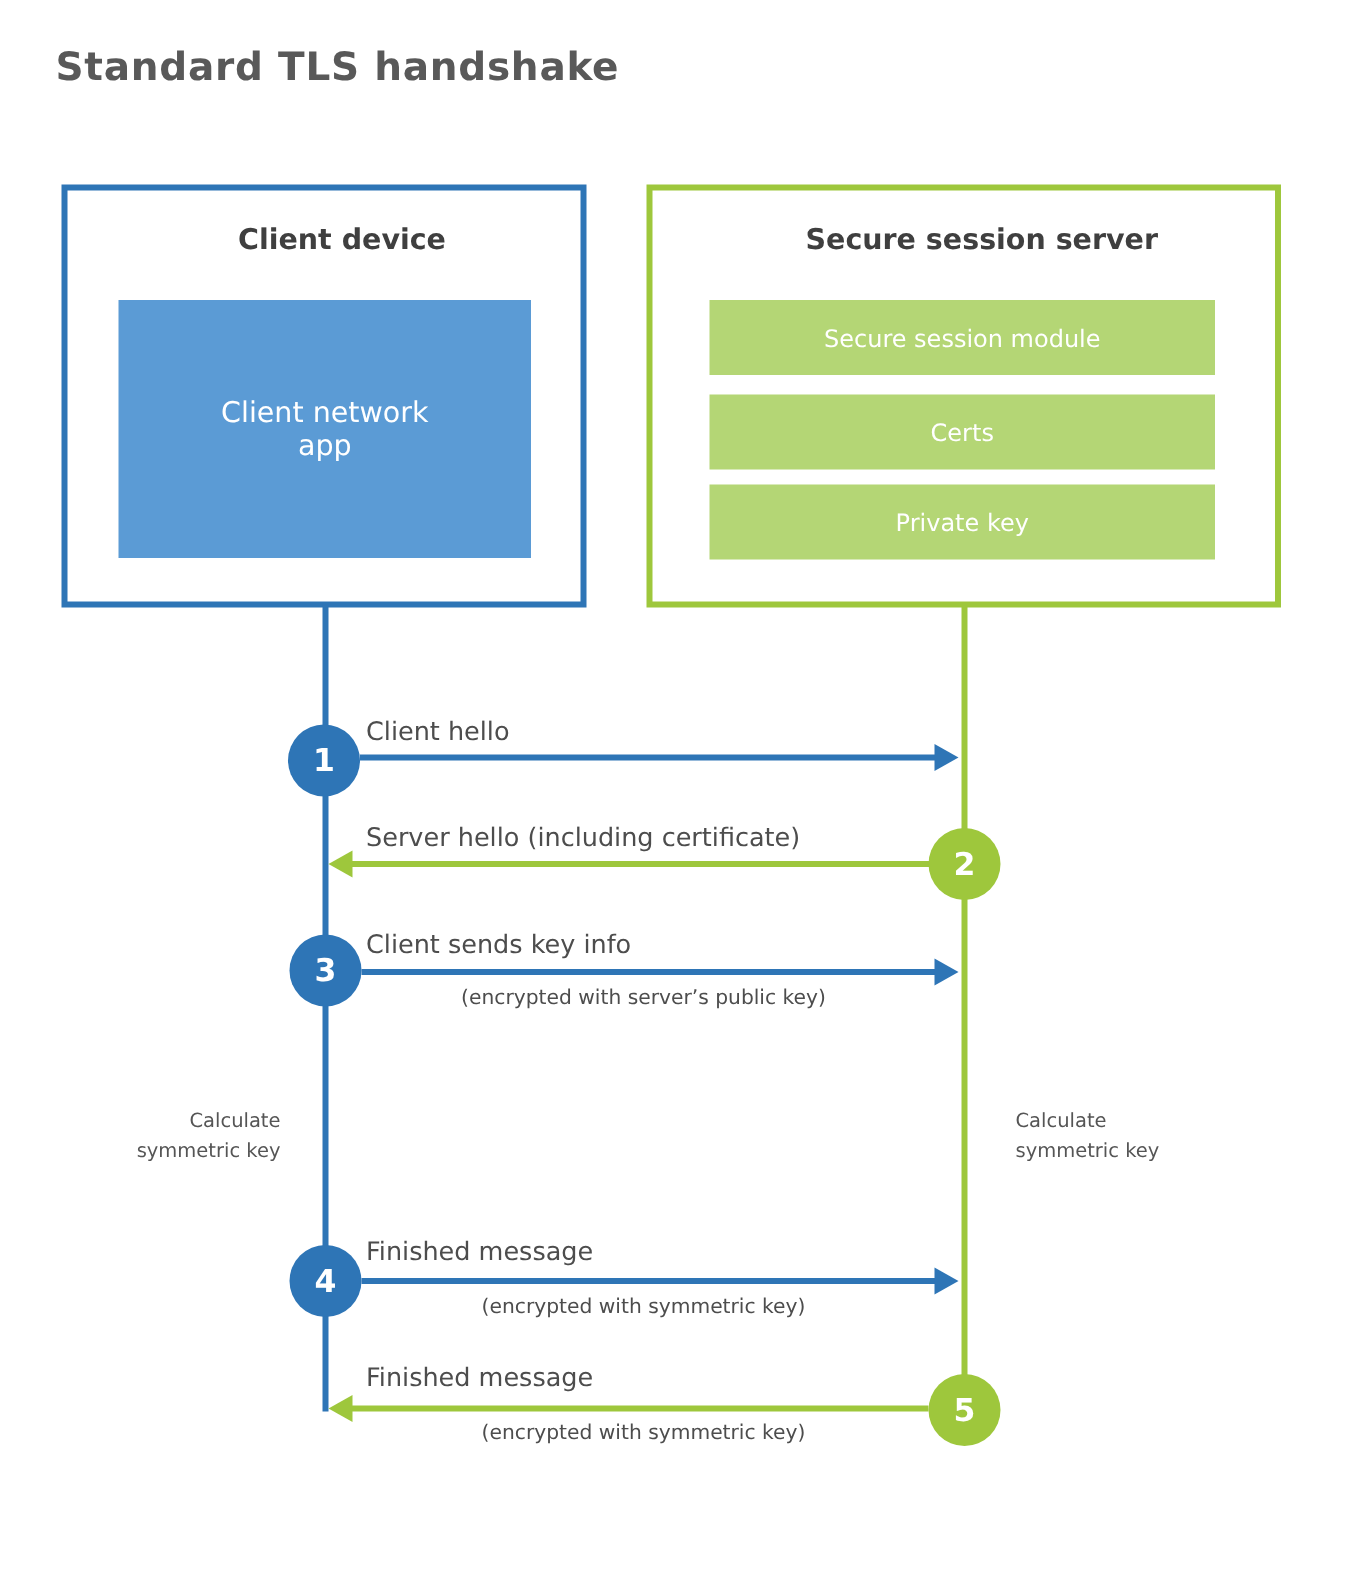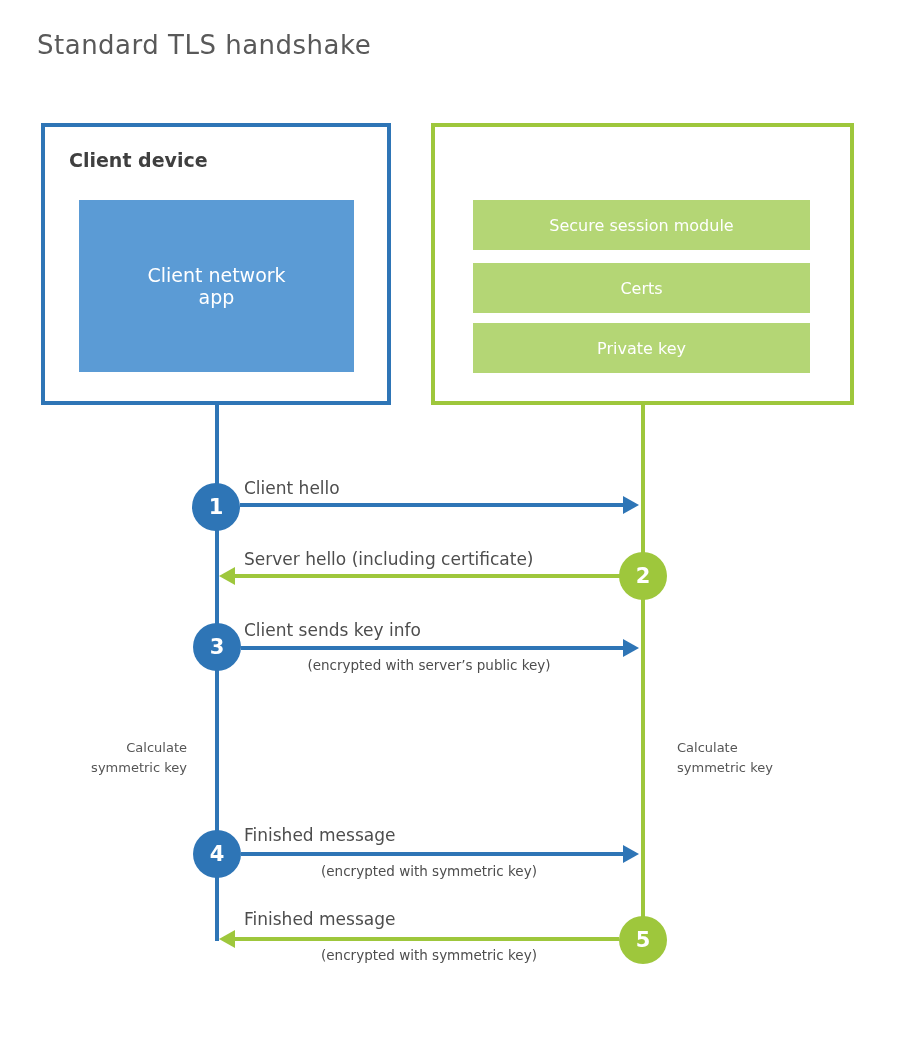--- a/index.html
+++ b/index.html
@@ -13,29 +13,29 @@
   }
   * { margin:0; padding:0; box-sizing:border-box; }
   html,body { background:#fff; }
   body { font-family:"DejaVu Sans","Liberation Sans",sans-serif; }
   .canvas {
     position:relative; width:900px; height:1058px; background:#fff;
     overflow:hidden; margin:0 auto;
   }
   .page-title {
     position:absolute; left:37px; top:30px;
-    font-size:26px; font-weight:400; letter-spacing:0.5px;
+    font-size:26px; font-weight:700; letter-spacing:0.5px;
     color:var(--title_gray);
   }
   
   .actor-box { position:absolute; top:123px; height:282px; background:#fff; }
   .actor-box.client { left:41px;  width:350px; border:4px solid var(--blue); }
   .actor-box.server { left:431px; width:423px; border:4px solid var(--green); }
   .actor-title {
-    position:absolute; left:0; right:0; top:22px; text-align:left;
+    position:absolute; left:0; right:0; top:22px; text-align:center;
     font-size:19px; font-weight:bold; color:var(--text_dark);padding-left:24px;
   }
   .client-app {
     position:absolute; left:34px; top:73px; width:275px; height:172px;
     background:var(--blue_light); color:#fff;
     display:flex; align-items:center; justify-content:center; text-align:center;
     font-size:19px;
   }
   .client-app .wrap { width:170px; }
   .server-bar {
@@ -98,20 +98,21 @@
   <div class="page-title">Standard TLS handshake</div>
 
   <div class="actor-box client">
     <div class="actor-title">Client device</div>
     <div class="client-app">
       <div class="wrap">Client network app</div>
     </div>
   </div>
 
   <div class="actor-box server">
+    <div class="actor-title">Secure session server</div>
     <div class="server-bar b0">
       <span>Secure session module</span>
     </div>
     <div class="server-bar b1">
       <span>Certs</span>
     </div>
     <div class="server-bar b2">
       <span>Private key</span>
     </div>
   </div>

